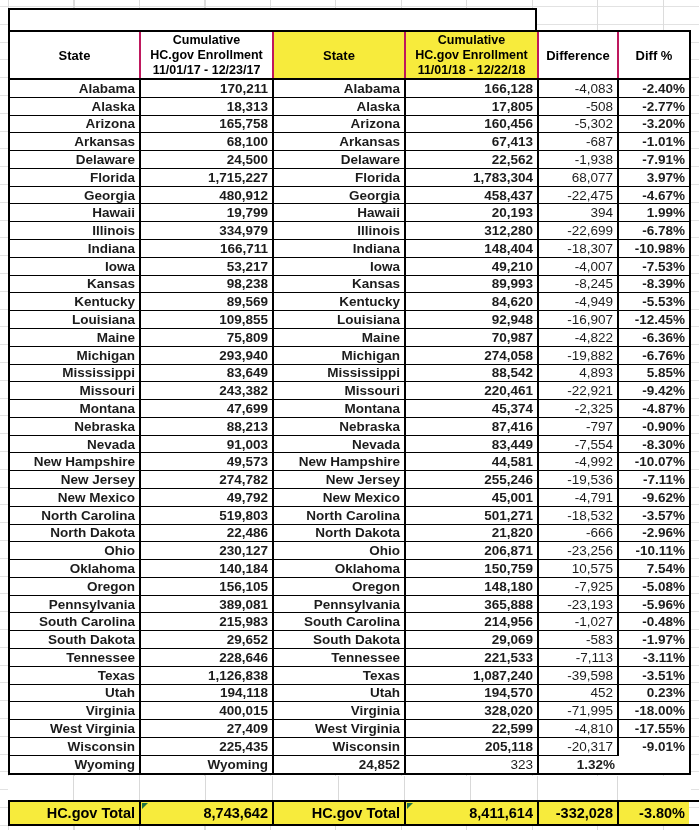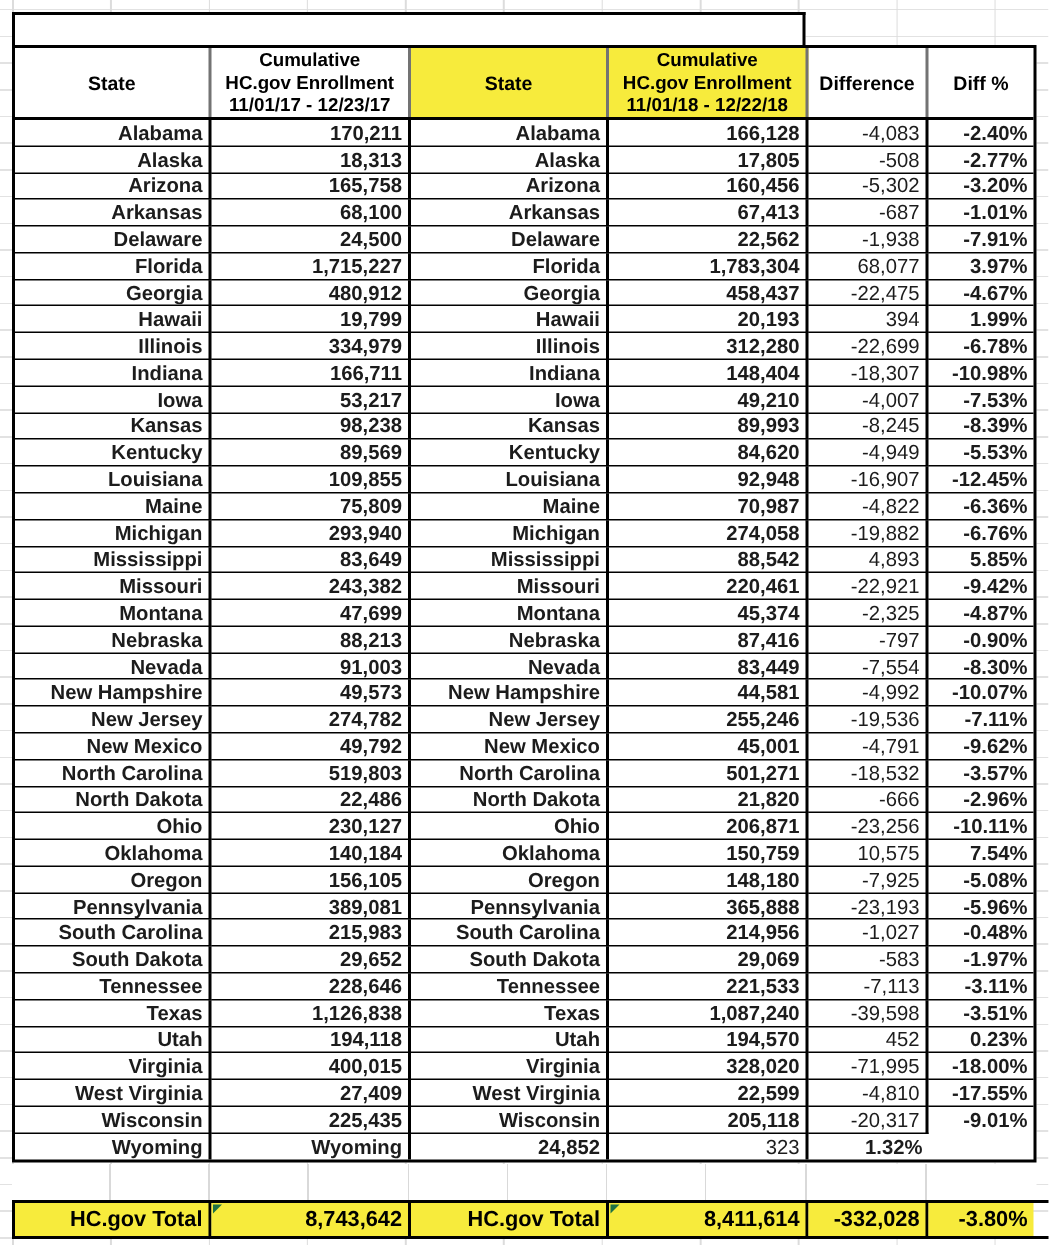--- a/index.html
+++ b/index.html
@@ -35,21 +35,21 @@
     box-sizing:border-box;border:2px solid #000;background:#fff;
   }
   .header-row{
     display:grid;grid-template-columns:131px 133px 132px 133px 80px 70px;
     height:46px;border-bottom:2px solid #000;
   }
   .hc{
     display:flex;flex-direction:column;align-items:center;justify-content:center;
     font-weight:bold;text-align:center;box-sizing:border-box;
   }
-  .hc.v{border-right:2px solid #737373;}
+  .hc.v{border-right:2px solid #be185d;}
   .hc.yellow{background:#F7EB3C;}
   .hc .one{font-size:13px;}
   .hc .l{font-size:12.5px;line-height:15px;white-space:nowrap;}
   #data-rows{
     display:grid;grid-template-columns:131px 133px 132px 133px 80px 70px;
     grid-auto-rows:17.79px;
   }
   #data-rows > div{
     box-sizing:border-box;display:flex;align-items:center;justify-content:flex-end;
     padding-right:4px;font-size:13.5px;border-bottom:1px solid #000;

